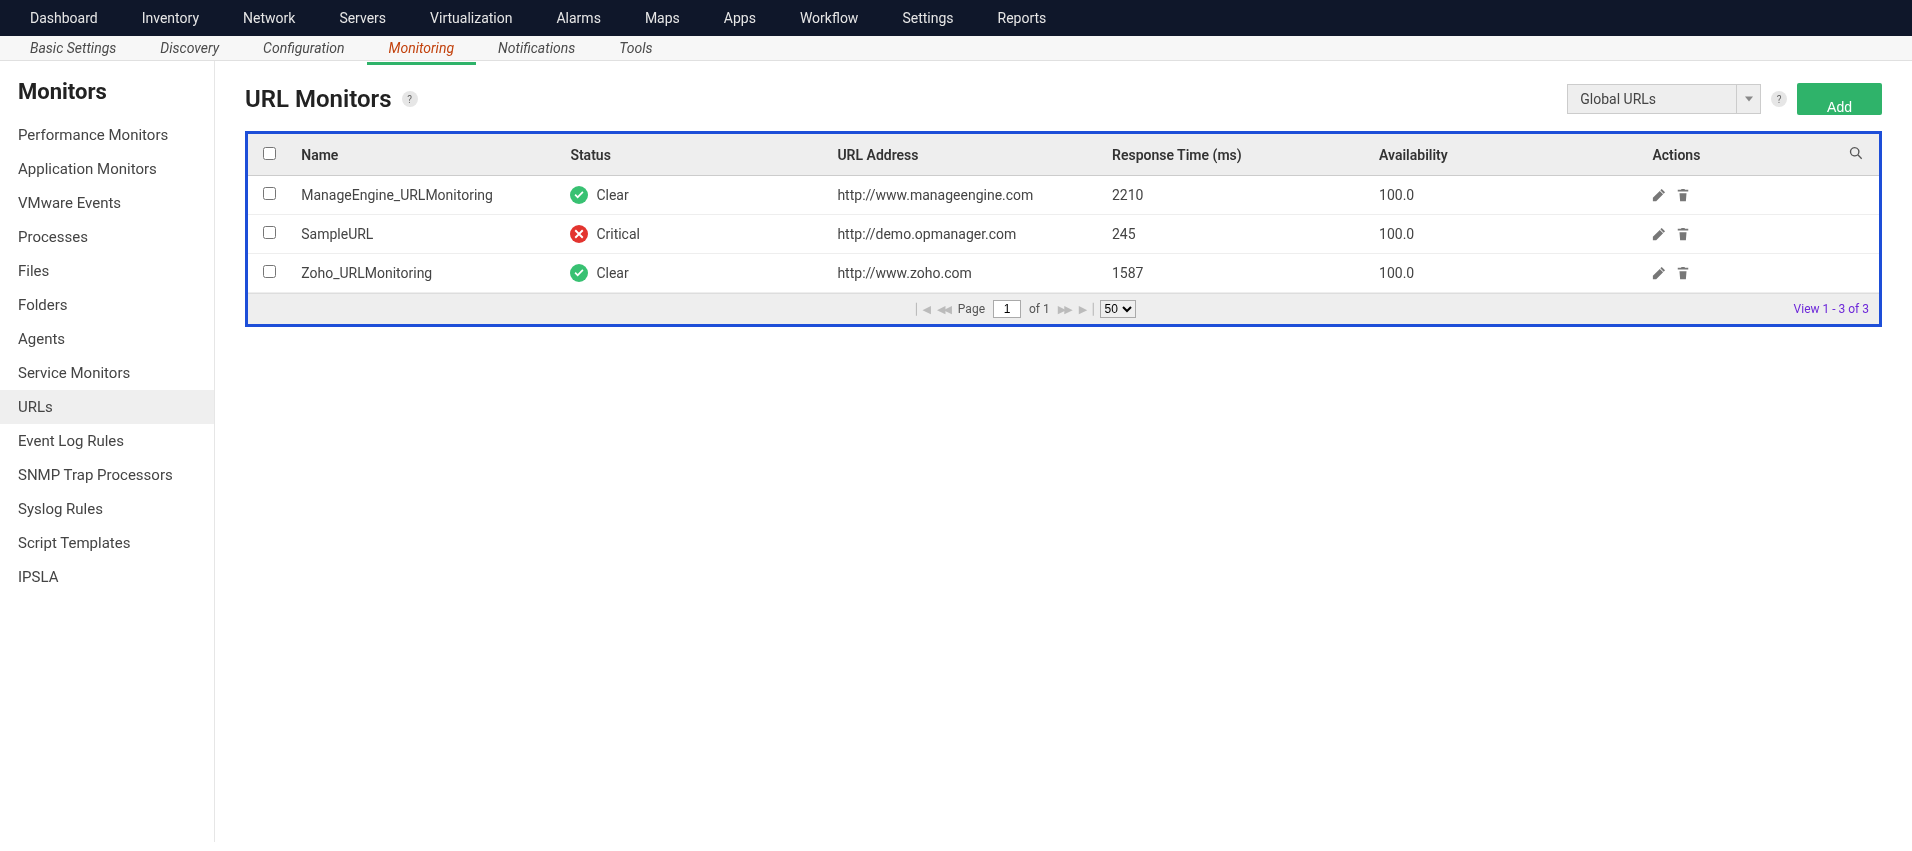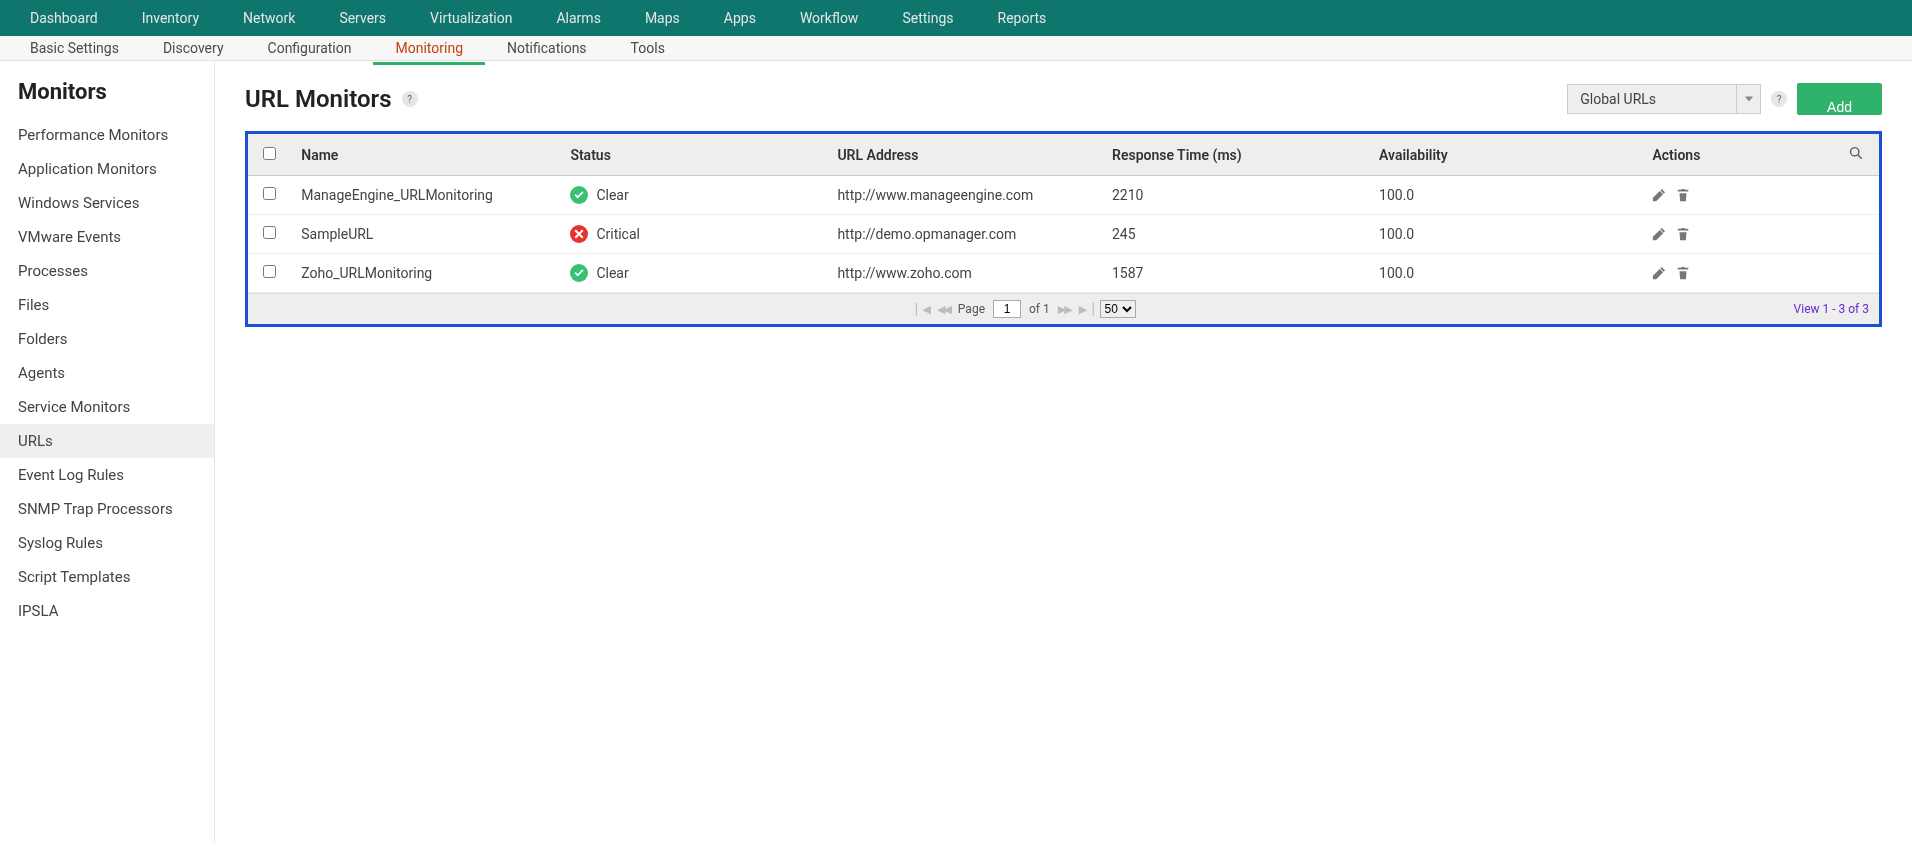--- a/index.html
+++ b/index.html
@@ -1,23 +1,23 @@
 <!DOCTYPE html>
 <html><head>
   <meta charset="utf-8">
   <style>
     * { margin: 0; padding: 0; box-sizing: border-box; }
     body { font-family: -apple-system, BlinkMacSystemFont, "Segoe UI", Roboto, Helvetica, Arial, sans-serif; font-size: 14px; color: #333; background: #fff; }
 
     
-    .top-nav { background: #0f766e; height: 36px; display: flex; align-items: center; padding: 0 8px; }
+    .top-nav { background: #0f172a; height: 36px; display: flex; align-items: center; padding: 0 8px; }
     .top-nav-item { color: #e6e6e6; padding: 0 22px; height: 36px; line-height: 36px; font-size: 14px; cursor: pointer; }
 
     
-    .sub-nav { background: #f7f7f7; border-bottom: 1px solid #e0e0e0; height: 16px; display: flex; align-items: center; padding: 12px 8px; }
+    .sub-nav { background: #f7f7f7; border-bottom: 1px solid #e0e0e0; height: 16px; display: flex; align-items: center; padding: 12px 8px; font-style: italic; }
     .sub-nav-item { color: #4a4a4a; padding: 0 22px; height: 34px; line-height: 34px; font-size: 14px; cursor: pointer; border-bottom: 3px solid transparent; }
     .sub-nav-item.active { border-bottom: 3px solid #2fb36a; color: #c2410c; }
 
     
     .layout { display: flex; }
     .sidebar { width: 215px; border-right: 1px solid #e6e6e6; min-height: calc(100vh - 70px); background: #fff; }
     .sidebar-title { font-size: 22px; font-weight: 700; padding: 18px 18px 14px; color: #222; }
     .sidebar-item { padding: 8px 18px; color: #444; cursor: pointer; font-size: 15px; }
     .sidebar-item.active { background: #efefef; }
 
@@ -97,21 +97,20 @@
     <div class="sub-nav-item">Tools</div>
   </div>
 
 <div class="layout">
 
   <div class="sidebar">
     <div class="sidebar-title">Monitors</div>
     <div id="sidebar-items">
         <div class="sidebar-item">Performance Monitors</div>
         <div class="sidebar-item">Application Monitors</div>
-        <div class="sidebar-item">Windows Services</div>
         <div class="sidebar-item">VMware Events</div>
         <div class="sidebar-item">Processes</div>
         <div class="sidebar-item">Files</div>
         <div class="sidebar-item">Folders</div>
         <div class="sidebar-item">Agents</div>
         <div class="sidebar-item">Service Monitors</div>
         <div class="sidebar-item active">URLs</div>
         <div class="sidebar-item">Event Log Rules</div>
         <div class="sidebar-item">SNMP Trap Processors</div>
         <div class="sidebar-item">Syslog Rules</div>

